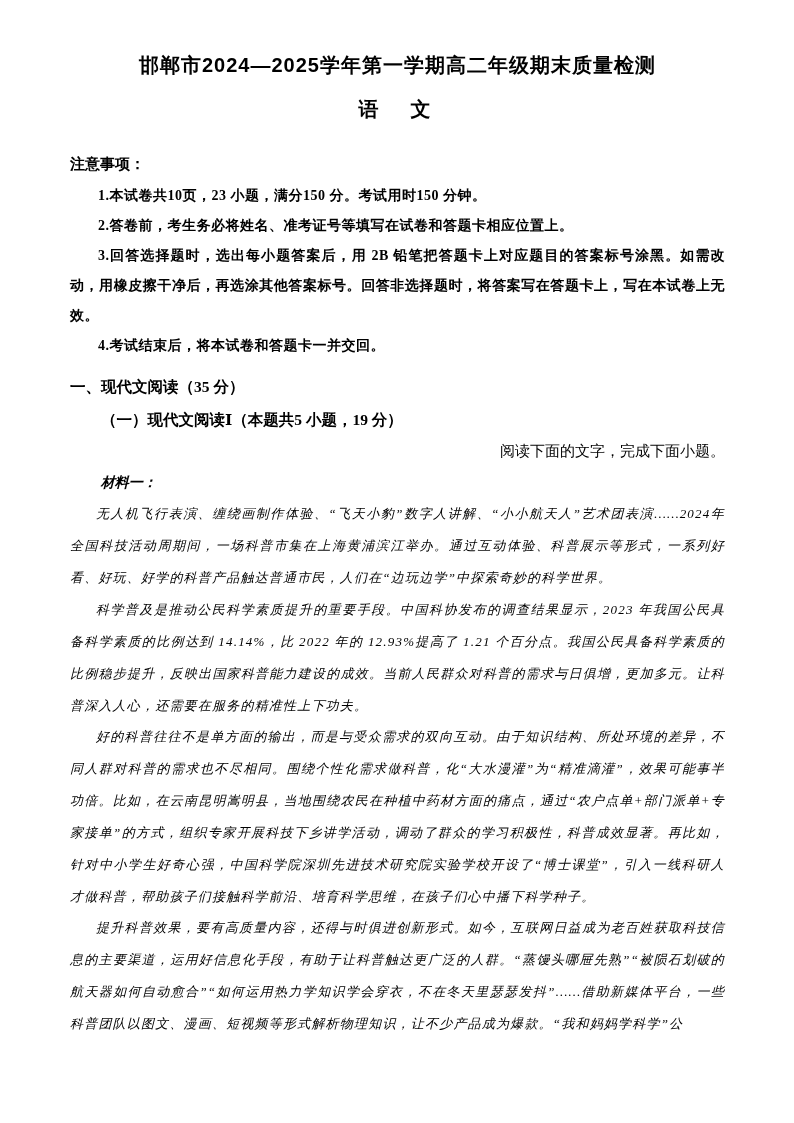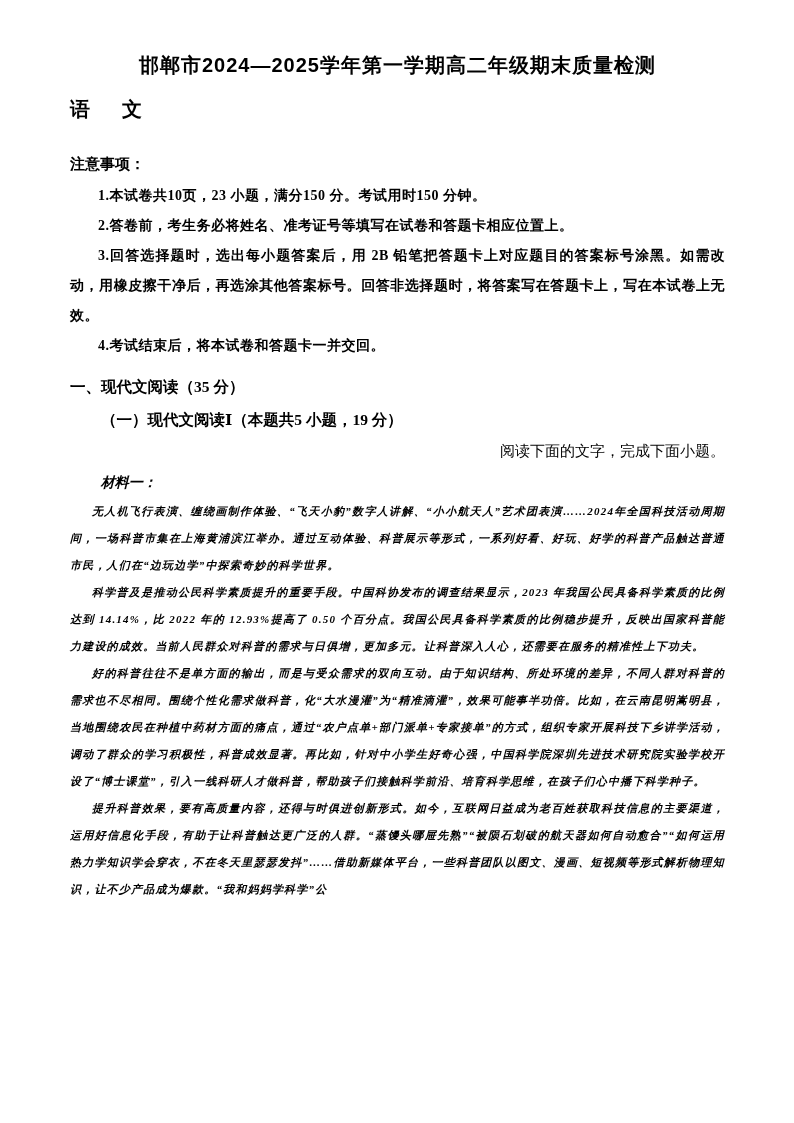--- a/index.html
+++ b/index.html
@@ -22,20 +22,21 @@
     font-size: 20px;
     font-weight: 700;
     text-align: center;
     line-height: 1.5;
     letter-spacing: 1px;
   }
   .subject {
     font-family: "Liberation Sans", "DejaVu Sans", sans-serif;
     font-size: 20px;
     font-weight: 700;
+    text-align: center;
     margin-top: 16px;
     letter-spacing: 6px;
   }
   .notice-heading {
     font-size: 15px;
     font-weight: 700;
     margin-top: 26px;
     line-height: 2.1;
   }
   .notice {
@@ -66,22 +67,22 @@
     text-align: right;
   }
   .material-label {
     font-size: 14px;
     font-weight: 700;
     text-indent: 2.2em;
     line-height: 2.2;
     font-style: italic;
   }
   .body-para {
-    font-size: 11px;
-    font-weight: 700;
+    font-size: 13px;
+    font-weight: 400;
     text-indent: 2em;
     text-align: justify;
     line-height: 2.45;
     letter-spacing: 1.2px;
     font-style: italic;
   }
 </style>
 </head>
 <body>
 
@@ -100,17 +101,17 @@
 
   <p class="section-heading">一、现代文阅读（35 分）</p>
 
   <p class="subsection-heading">（一）现代文阅读Ⅰ（本题共5 小题，19 分）</p>
 
   <p class="instruction">阅读下面的文字，完成下面小题。</p>
 
   <p class="material-label">材料一：</p>
 
   <p class="body-para">无人机飞行表演、缠绕画制作体验、“飞天小豹”数字人讲解、“小小航天人”艺术团表演……2024年全国科技活动周期间，一场科普市集在上海黄浦滨江举办。通过互动体验、科普展示等形式，一系列好看、好玩、好学的科普产品触达普通市民，人们在“边玩边学”中探索奇妙的科学世界。</p>
-  <p class="body-para">科学普及是推动公民科学素质提升的重要手段。中国科协发布的调查结果显示，2023 年我国公民具备科学素质的比例达到 14.14%，比 2022 年的 12.93%提高了 0.50 个百分点。我国公民具备科学素质的比例稳步提升，反映出国家科普能力建设的成效。当前人民群众对科普的需求与日俱增，更加多元。让科普深入人心，还需要在服务的精准性上下功夫。</p>
+  <p class="body-para">科学普及是推动公民科学素质提升的重要手段。中国科协发布的调查结果显示，2023 年我国公民具备科学素质的比例达到 14.14%，比 2022 年的 12.93%提高了 1.21 个百分点。我国公民具备科学素质的比例稳步提升，反映出国家科普能力建设的成效。当前人民群众对科普的需求与日俱增，更加多元。让科普深入人心，还需要在服务的精准性上下功夫。</p>
   <p class="body-para">好的科普往往不是单方面的输出，而是与受众需求的双向互动。由于知识结构、所处环境的差异，不同人群对科普的需求也不尽相同。围绕个性化需求做科普，化“大水漫灌”为“精准滴灌”，效果可能事半功倍。比如，在云南昆明嵩明县，当地围绕农民在种植中药材方面的痛点，通过“农户点单+部门派单+专家接单”的方式，组织专家开展科技下乡讲学活动，调动了群众的学习积极性，科普成效显著。再比如，针对中小学生好奇心强，中国科学院深圳先进技术研究院实验学校开设了“博士课堂”，引入一线科研人才做科普，帮助孩子们接触科学前沿、培育科学思维，在孩子们心中播下科学种子。</p>
   <p class="body-para">提升科普效果，要有高质量内容，还得与时俱进创新形式。如今，互联网日益成为老百姓获取科技信息的主要渠道，运用好信息化手段，有助于让科普触达更广泛的人群。“蒸馒头哪屉先熟”“被陨石划破的航天器如何自动愈合”“如何运用热力学知识学会穿衣，不在冬天里瑟瑟发抖”……借助新媒体平台，一些科普团队以图文、漫画、短视频等形式解析物理知识，让不少产品成为爆款。“我和妈妈学科学”公</p>
 
 </div>
 
 </body></html>

